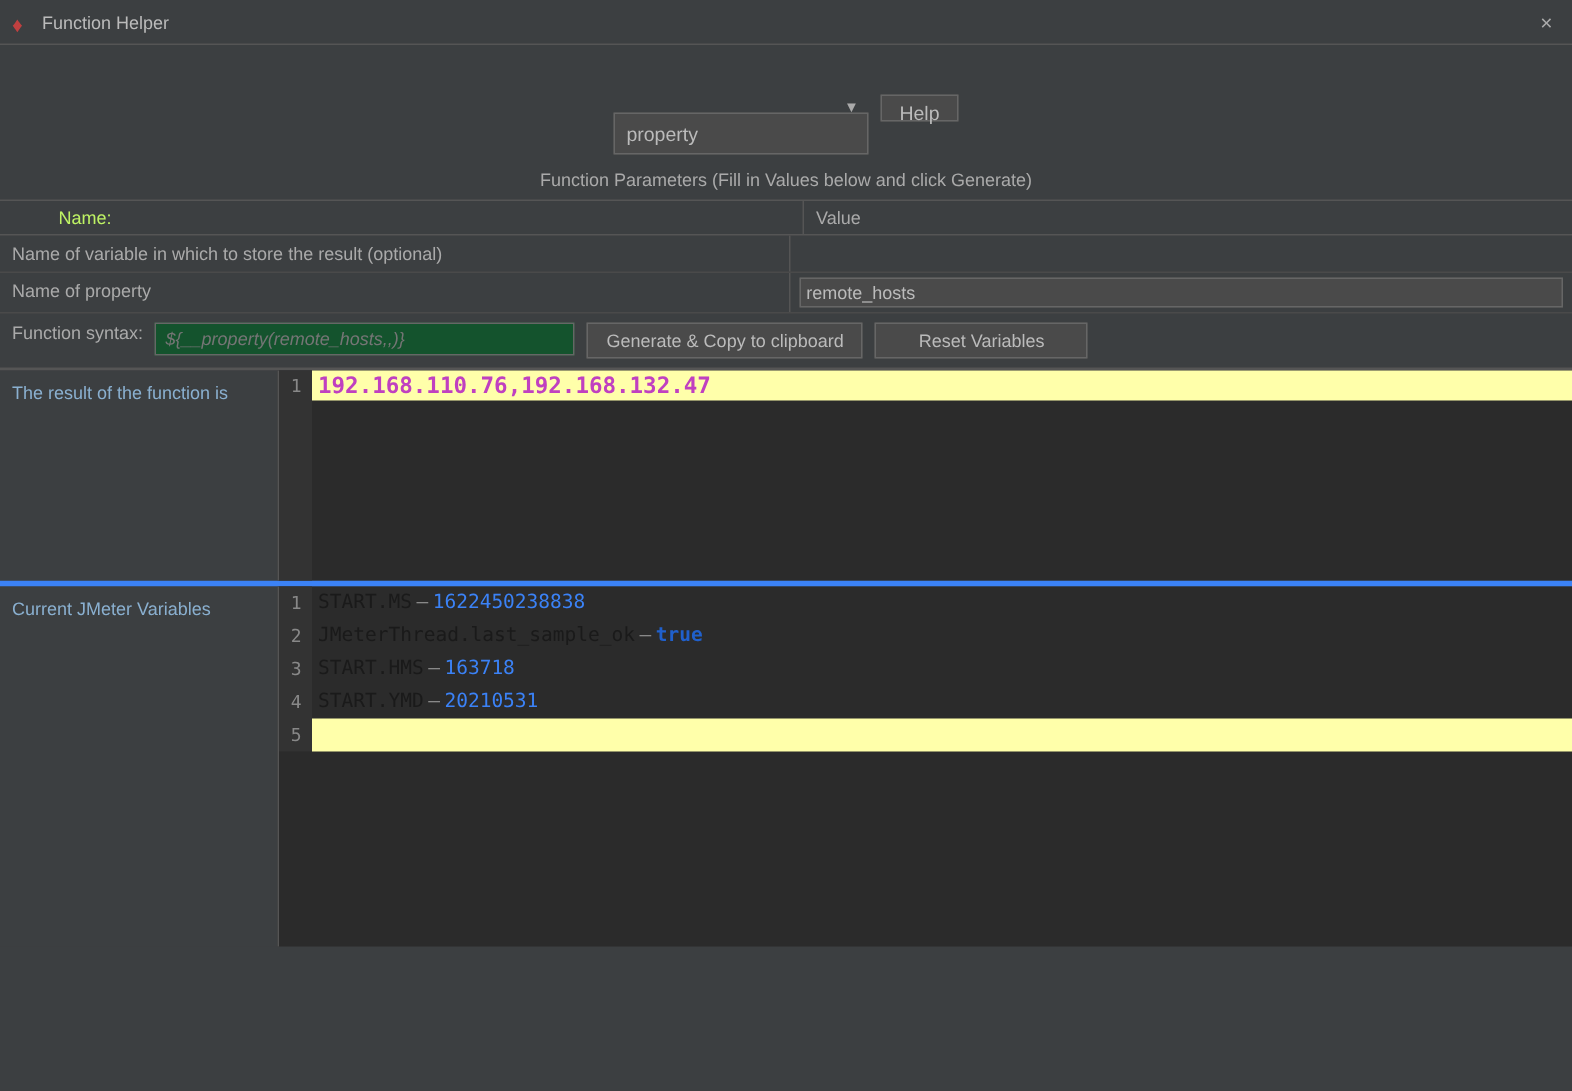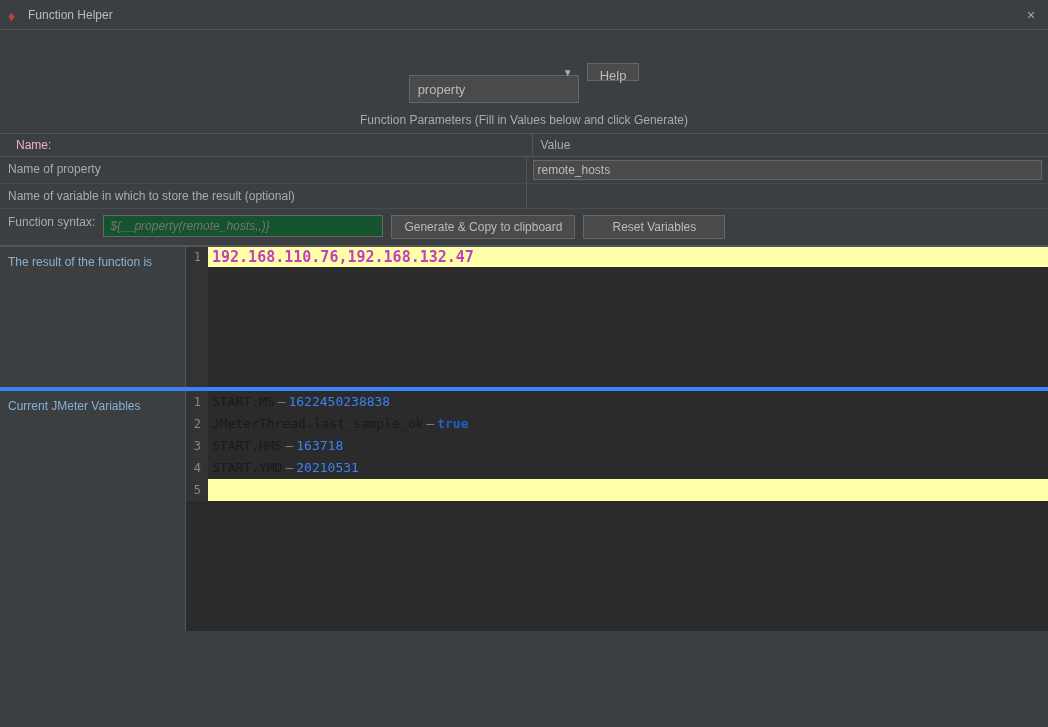--- a/index.html
+++ b/index.html
@@ -110,24 +110,25 @@
 
     
     .table-header {
       display: flex;
       background: #3c3f41;
       border-top: 1px solid #555;
       border-bottom: 1px solid #555;
     }
     .table-header .col-name {
       flex: 1;
-      padding: 4px 16px;
-      color: #f9a8d4;
+      padding: 4px 0;
+      color: #bef264;
       font-size: 12px;
       border-right: 1px solid #555;
+      margin-left: 39px;
     }
     .table-header .col-value {
       flex: 1;
       padding: 4px 8px;
       color: #aaa;
       font-size: 12px;
     }
 
     
     .table-row {
@@ -344,29 +345,29 @@
   </div>
 
   <div class="func-params-label">Function Parameters (Fill in Values below and click Generate)</div>
 
   <div class="table-header">
     <div class="col-name">Name:</div>
     <div class="col-value">Value</div>
   </div>
 
   <div class="table-row">
+    <div class="col-name">Name of variable in which to store the result (optional)</div>
+    <div class="col-value empty"></div>
+  </div>
+
+  <div class="table-row">
     <div class="col-name">Name of property</div>
     <div class="col-value">
       <input type="text" value="remote_hosts" style="">
     </div>
-  </div>
-
-  <div class="table-row">
-    <div class="col-name">Name of variable in which to store the result (optional)</div>
-    <div class="col-value empty"></div>
   </div>
 
   <div class="syntax-row">
     <span class="syntax-label">Function syntax:</span>
     <input type="text" class="syntax-input" placeholder="${__property(remote_hosts,,)}" style="">
     <button class="generate-btn">Generate &amp; Copy to clipboard</button>
     <button class="reset-btn">Reset Variables</button>
   </div>
 
   <div class="result-area">

